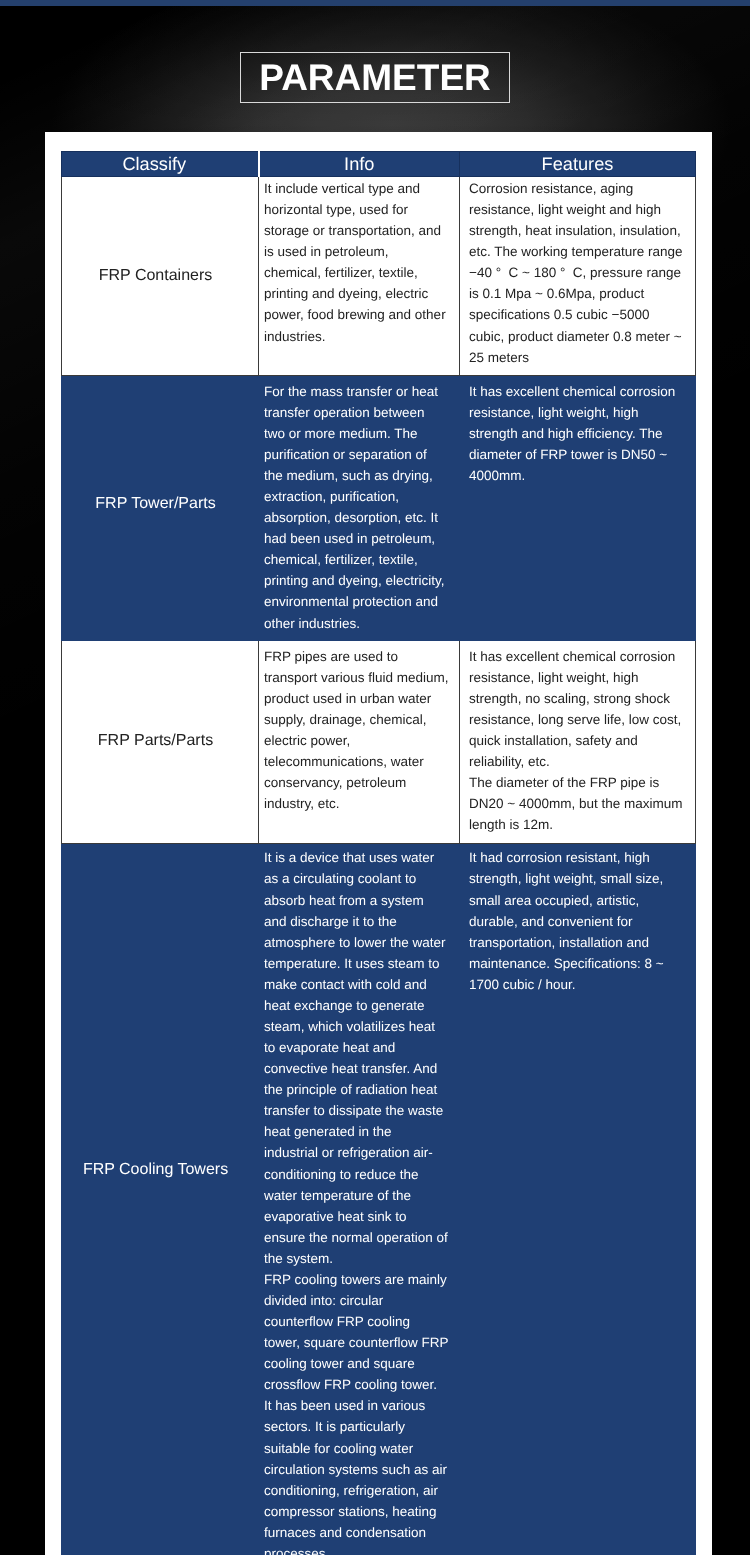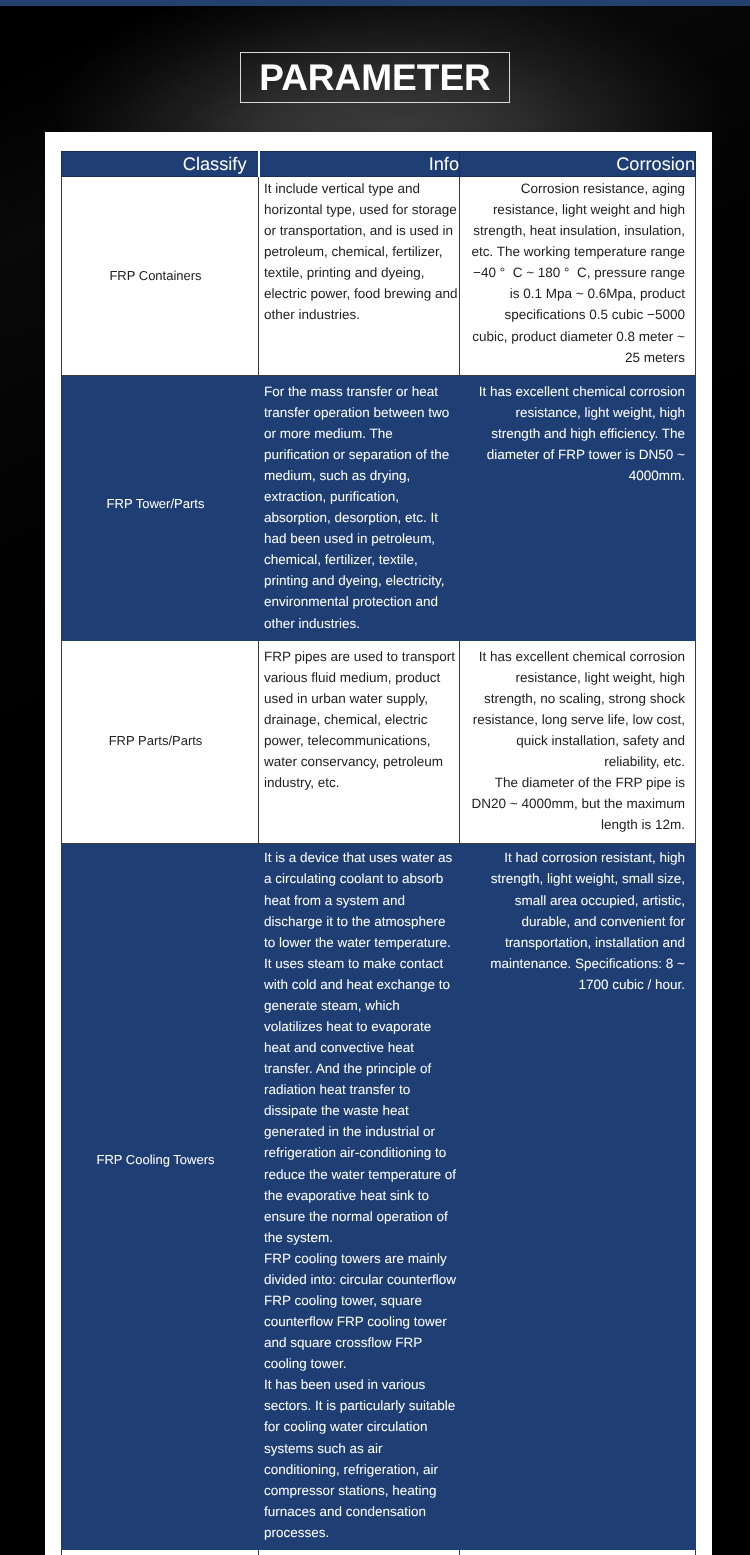--- a/index.html
+++ b/index.html
@@ -18,27 +18,27 @@
         background:linear-gradient(to bottom, rgba(0,0,0,0.45) 0px, rgba(0,0,0,0.26) 46px, rgba(0,0,0,0.10) 92px, rgba(0,0,0,0) 124px, rgba(0,0,0,0.28) 172px, rgba(0,0,0,0.66) 280px, rgba(0,0,0,0.90) 420px, rgba(0,0,0,1) 640px);}
   .bg-sheen{position:absolute;left:0;top:0;width:750px;height:1555px;
         background:linear-gradient(155deg, rgba(255,255,255,0.00) 4%, rgba(255,255,255,0.035) 13%, rgba(255,255,255,0.010) 26%, rgba(255,255,255,0) 40%);mix-blend-mode:screen;}
   .topbar{position:absolute;left:0;top:0;width:750px;height:6px;background:#24406d;}
   .title-wrap{position:absolute;left:0;top:52px;width:750px;text-align:center;}
   .title-box{display:inline-block;border:1px solid #d9d9d9;padding:11px 18px 11px;}
   .title-text{font-size:37px;font-weight:bold;color:#fff;line-height:27px;height:27px;}
   .card{position:absolute;left:45px;top:132px;width:667px;background:#fff;}
   table{border-collapse:collapse;margin:19px 0 0 16px;width:635px;table-layout:fixed;}
   th, th.c1, th.c3{background:#1f3f74;color:#fff;font-weight:normal;font-size:18.2px;height:25px;padding:0;
-     border:1px solid #16305d;text-align:right;position:relative;}
+     border:1px solid #16305d;text-align:center;position:relative;}
   th+th{border-left:2px solid #fff;}
-  td{border:1px solid #3a3a3a;vertical-align:top;font-size:13.5px;line-height:21.08px;padding:1px 0 10px 5px;}
-  td.c1{width:197px;text-align:center;vertical-align:middle;font-size:13px;padding-left:5px;padding-right:14px;}
+  td{border:1px solid #3a3a3a;vertical-align:top;font-size:13.5px;line-height:21.08px;padding:1px 10px 10px 5px;}
+  td.c1{width:197px;text-align:center;vertical-align:middle;font-size:16px;padding-left:5px;padding-right:14px;}
   .c2{width:201px;}
   th.c1{width:197px;padding:0 11px 0 0;} th.c2{width:201px;} th.c3{width:236px;}
-  td.c3{width:236px;padding-left:9px;padding-right:10px;text-align:right;}
+  td.c3{width:236px;padding-left:9px;padding-right:10px;}
   tr.blue td{background:#1f3f74;color:#fff;border-color:#1f3f74;}
   tr.r0 td{padding-bottom:7px;}
   tr.r2 td{padding-top:5px;padding-bottom:8px;}
   tr.r3 td{padding-top:3px;padding-bottom:6px;margin-top:40px;}
   tr.r1 td{padding-top:5px;padding-bottom:6px;}
   td.c1 span{position:relative;display:inline-block;}
   tr.r0 td.c1 span{top:3px;}
   tr.r1 td.c1 span{top:-4px;}
   tr.r2 td.c1 span{top:0px;}
   tr.r3 td.c1 span{top:-36px;}
@@ -56,21 +56,21 @@
     <div class="title-box">
       <div class="title-text">PARAMETER</div>
     </div>
   </div>
   <div class="card">
     <table>
       <thead>
           <tr>
         <th class="c1">Classify</th>
         <th class="c2">Info</th>
-        <th class="c3">Corrosion</th>
+        <th class="c3">Features</th>
       </tr>
         </thead>
       <tbody>
           <tr class="white r0">
             <td class="c1"><span>FRP Containers</span></td>
             <td class="c2">It include vertical type and horizontal type, used for storage or transportation, and is used in petroleum, chemical, fertilizer, textile, printing and dyeing, electric power, food brewing and other industries.</td>
             <td class="c3">Corrosion resistance, aging resistance, light weight and high strength, heat insulation, insulation, etc. The working temperature range −40 °&nbsp; C ~ 180 °&nbsp; C, pressure range is 0.1 Mpa ~ 0.6Mpa, product specifications 0.5 cubic −5000 cubic, product diameter 0.8 meter ~ 25 meters</td>
           </tr>
           <tr class="blue r1">
             <td class="c1"><span>FRP Tower/Parts</span></td>

